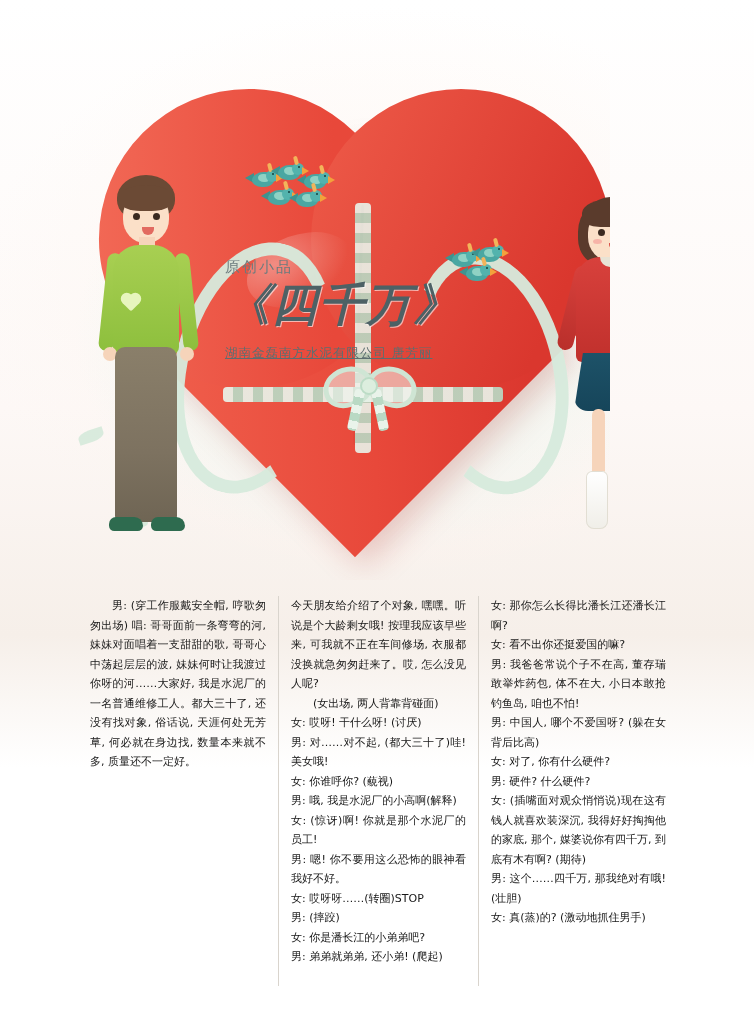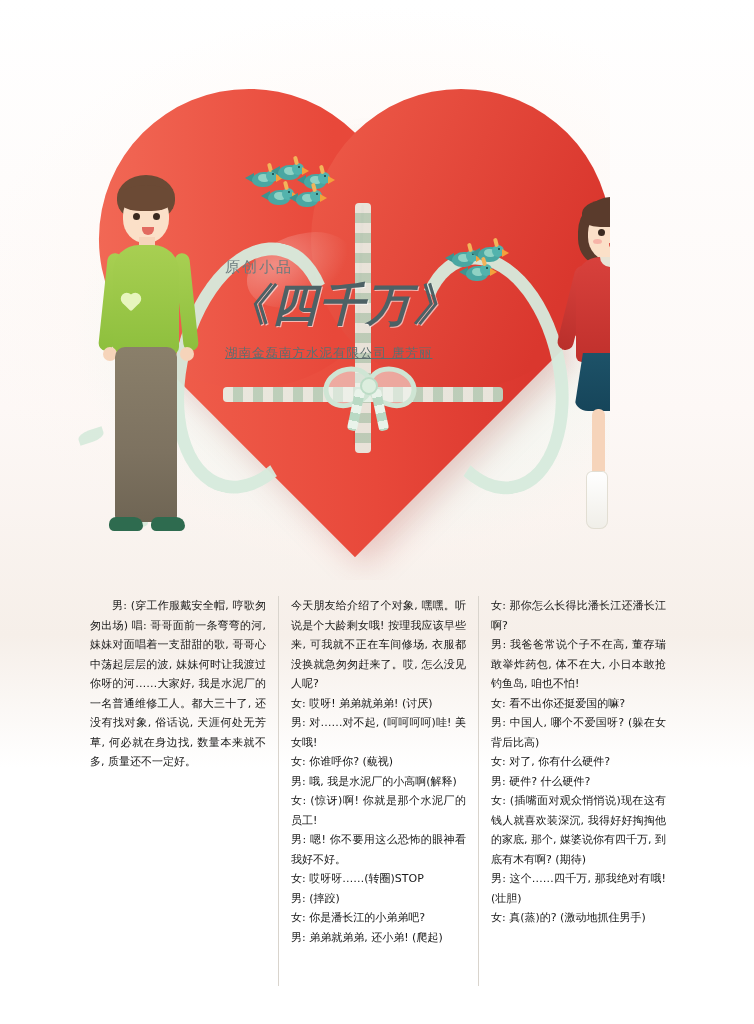--- a/index.html
+++ b/index.html
@@ -582,35 +582,36 @@
       <div class="byline">湖南金磊南方水泥有限公司  唐芳丽</div>
     </div>
   </div>
 
   <div class="columns">
     <div class="col">
       <p class="indent">男: (穿工作服戴安全帽, 哼歌匆匆出场)  唱: 哥哥面前一条弯弯的河, 妹妹对面唱着一支甜甜的歌, 哥哥心中荡起层层的波, 妹妹何时让我渡过你呀的河……大家好, 我是水泥厂的一名普通维修工人。都大三十了, 还没有找对象, 俗话说, 天涯何处无芳草, 何必就在身边找, 数量本来就不多, 质量还不一定好。</p>
     </div>
     <div class="col">
       <p>今天朋友给介绍了个对象, 嘿嘿。听说是个大龄剩女哦! 按理我应该早些来, 可我就不正在车间修场, 衣服都没换就急匆匆赶来了。哎, 怎么没见人呢?</p>
-      <p>女: 哎呀! 弟弟就弟弟! (讨厌)</p>
-      <p>男: 对……对不起, (呵呵呵呵)哇! 美女哦!</p>
+      <p class="indent">(女出场, 两人背靠背碰面)</p>
+      <p>女: 哎呀! 干什么呀! (讨厌)</p>
+      <p>男: 对……对不起, (都大三十了)哇! 美女哦!</p>
       <p>女: 你谁呼你? (藐视)</p>
       <p>男: 哦, 我是水泥厂的小高啊(解释)</p>
       <p>女: (惊讶)啊! 你就是那个水泥厂的员工!</p>
       <p>男: 嗯! 你不要用这么恐怖的眼神看我好不好。</p>
       <p>女: 哎呀呀……(转圈)STOP</p>
       <p>男: (摔跤)</p>
       <p>女: 你是潘长江的小弟弟吧?</p>
       <p>男: 弟弟就弟弟, 还小弟! (爬起)</p>
     </div>
     <div class="col">
       <p>女: 那你怎么长得比潘长江还潘长江啊?</p>
+      <p>女: 看不出你还挺爱国的嘛?</p>
       <p>男: 我爸爸常说个子不在高, 董存瑞敢举炸药包, 体不在大, 小日本敢抢钓鱼岛, 咱也不怕!</p>
-      <p>女: 看不出你还挺爱国的嘛?</p>
       <p>男: 中国人, 哪个不爱国呀? (躲在女背后比高)</p>
       <p>女: 对了, 你有什么硬件?</p>
       <p>男: 硬件? 什么硬件?</p>
       <p>女: (插嘴面对观众悄悄说)现在这有钱人就喜欢装深沉, 我得好好掏掏他的家底, 那个, 媒婆说你有四千万, 到底有木有啊? (期待)</p>
       <p>男: 这个……四千万, 那我绝对有哦! (壮胆)</p>
       <p>女: 真(蒸)的? (激动地抓住男手)</p>
     </div>
   </div>
 
 </div>

